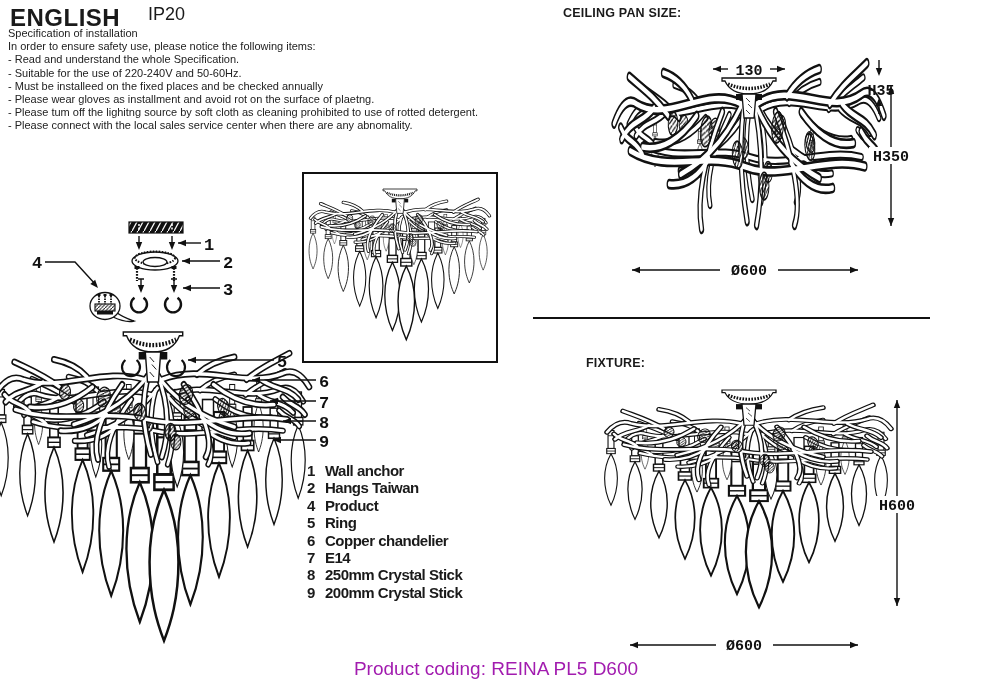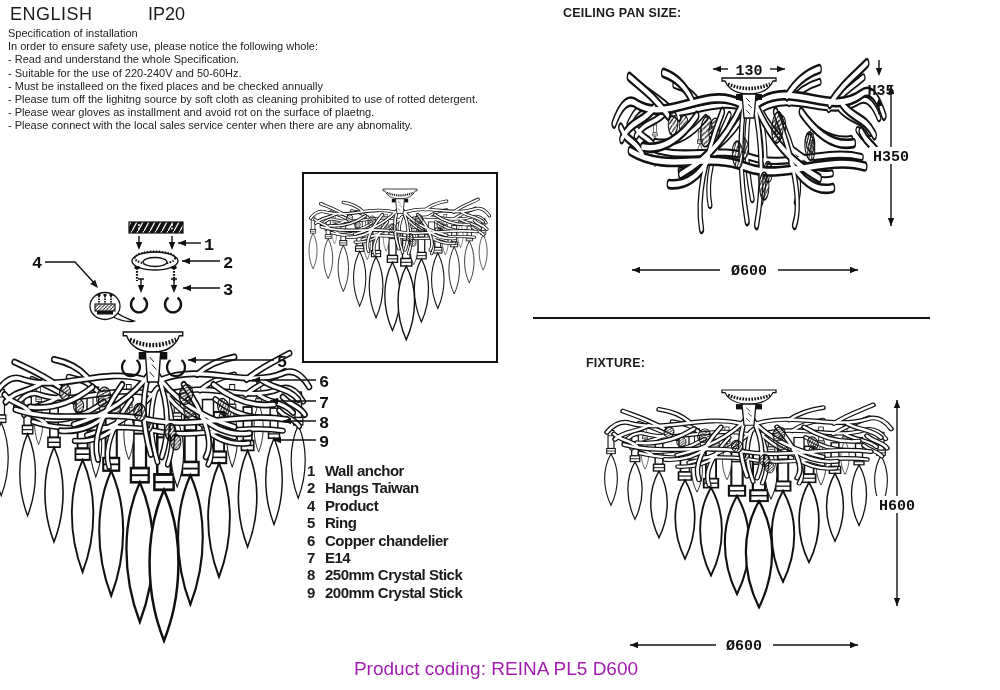--- a/index.html
+++ b/index.html
@@ -1,19 +1,19 @@
 <!DOCTYPE html>
 <html><head>
 <meta charset="utf-8">
 <style>
   html,body{margin:0;padding:0;background:#888;}
   .page{position:relative;width:1000px;height:690px;background:#ffffff;overflow:hidden;
         font-family:"Liberation Sans",sans-serif;color:#1a1a1a;}
   .abs{position:absolute;}
-  .hdr-lang{left:10px;top:4px;font-size:18px;letter-spacing:.5px;}
+  .hdr-lang{left:10px;top:4px;font-size:24px;letter-spacing:.5px;font-weight:bold;}
   .hdr-ip{left:148px;top:4px;font-size:18px;}
   .spec{left:8px;top:27px;font-size:11px;line-height:13.2px;color:#222;white-space:nowrap;}
   .sec-hdr{font-weight:bold;font-size:12.5px;letter-spacing:.2px;}
   .hdr-ceiling{left:563px;top:6px;}
   .hdr-fixture{left:586px;top:356px;}
   .divider{left:533px;top:317px;width:397px;height:0;border-top:2px solid #111;}
   .inset{left:302px;top:172px;width:196px;height:191px;border:2px solid #111;box-sizing:border-box;}
   .parts{left:307px;top:462px;font-family:Liberation Sans, sans-serif;font-weight:bold;
          font-size:15px;line-height:17.4px;letter-spacing:-0.5px;white-space:nowrap;}
   .parts .row span{display:inline-block;}
@@ -29,26 +29,26 @@
 </head>
 <body>
 
 <div class="page">
 
   <div class="abs hdr-lang">ENGLISH</div>
   <div class="abs hdr-ip">IP20</div>
 
   <div class="abs spec">
     <div>Specification of installation</div>
-    <div>In order to ensure safety use, please notice the following whole:</div>
+    <div>In order to ensure safety use, please notice the following items:</div>
     <div>- Read and understand the whole Specification.</div>
     <div>- Suitable for the use of 220-240V and 50-60Hz.</div>
     <div>- Must be installeed on the fixed places and be checked annually</div>
+    <div>- Please wear gloves as installment and avoid rot on the surface of plaetng.</div>
     <div>- Please tum off the lighitng source by soft cloth as cleaning prohibited to use of rotted detergent.</div>
-    <div>- Please wear gloves as installment and avoid rot on the surface of plaetng.</div>
     <div>- Please connect with the local sales service center when there are any abnomality.</div>
   </div>
 
   <svg class="abs" style="left:0;top:190px" width="345" height="470" viewBox="0 190 345 470">
     <defs>
       <pattern id="pbar" patternUnits="userSpaceOnUse" width="6" height="11">
         <rect width="6" height="11" fill="#111"></rect>
         <path d="M0,11 L6,0" stroke="#fff" stroke-width="1.3"></path>
       </pattern>
       <pattern id="ph" patternUnits="userSpaceOnUse" width="3.5" height="3.5">

